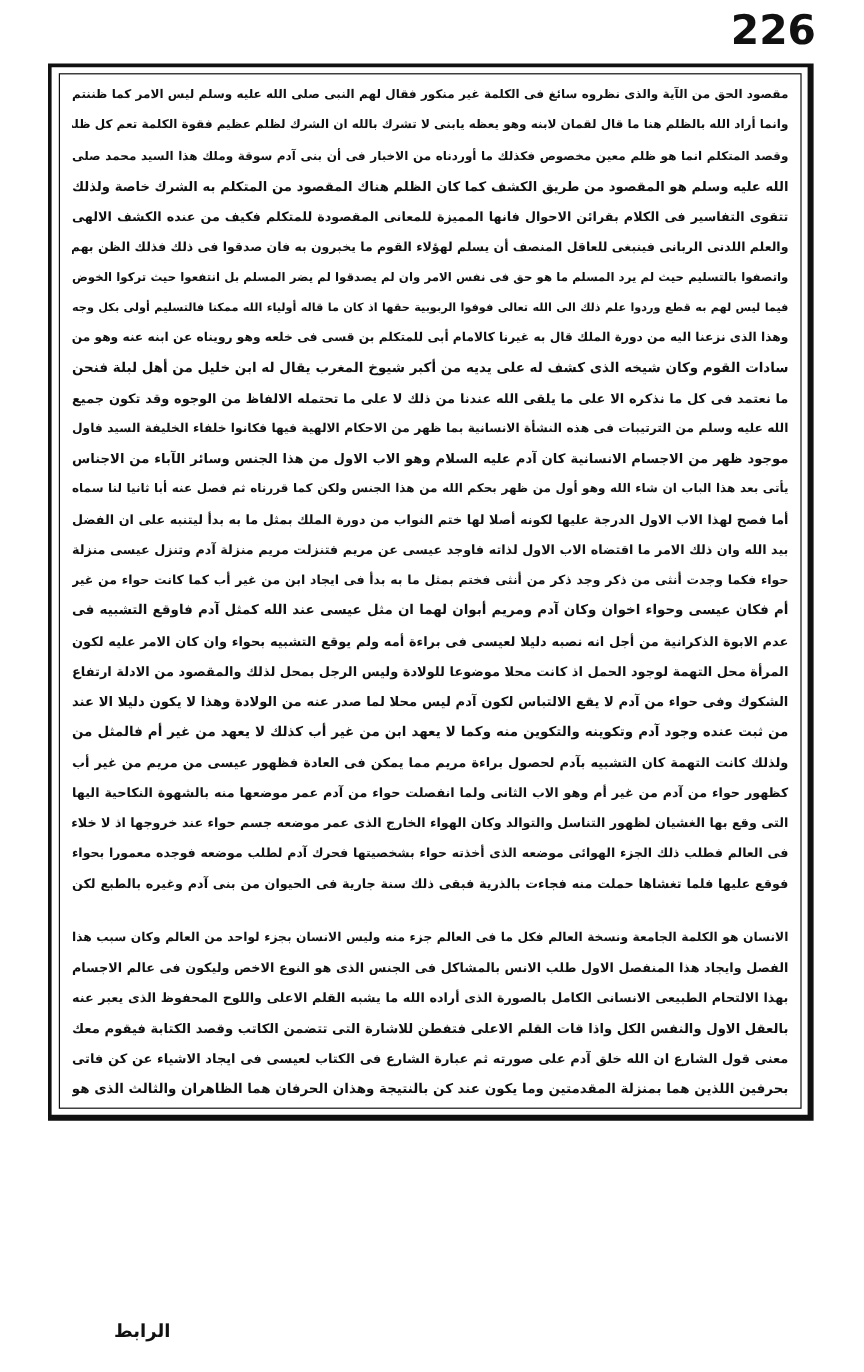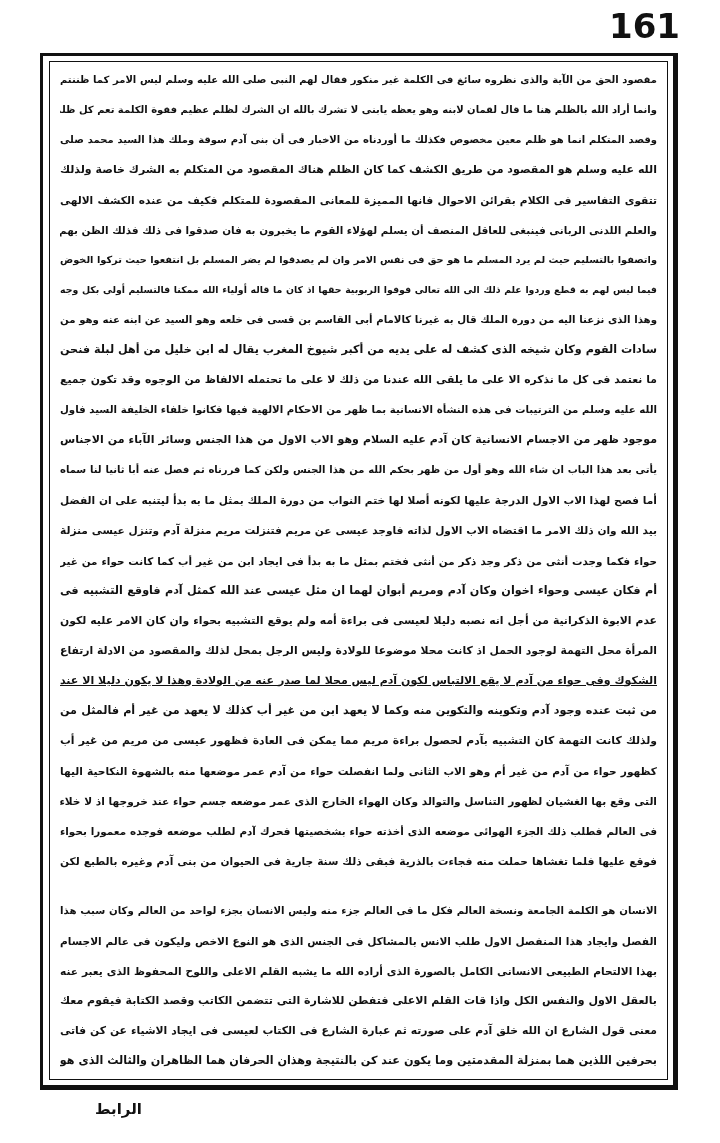--- a/index.html
+++ b/index.html
@@ -23,21 +23,21 @@
       font-weight: bold;
       line-height: 44px;
       direction: rtl;
       font-family: "DejaVu Sans", sans-serif;
     }
     .frame-outer {
       position: absolute;
       left: 40px;
       top: 53px;
       width: 638px;
-      height: 1037px;
+      height: 881px;
       border-top: 3px solid #111;
       border-left: 3px solid #111;
       border-right: 5px solid #111;
       border-bottom: 5px solid #111;
       box-sizing: border-box;
     }
     .frame-inner {
       position: absolute;
       left: 6px;
       top: 5px;
@@ -76,46 +76,46 @@
       top: 1100px;
       font-size: 15px;
       font-weight: bold;
       direction: rtl;
       font-family: "DejaVu Sans", sans-serif;
     }
   </style>
 </head>
 <body>
 
-<div class="page-number">161</div>
+<div class="page-number">226</div>
 
 <div class="frame-outer">
   <div class="frame-inner">
     <div class="text-body" id="text-body">
         <div class="text-line" style="font-size: 10px;">مقصود الحق من الآية والذى نظروه سائغ فى الكلمة غير منكور فقال لهم النبى صلى الله عليه وسلم ليس الامر كما ظننتم</div>
         <div class="text-line" style="font-size: 10px;">وانما أراد الله بالظلم هنا ما قال لقمان لابنه وهو يعظه يابنى لا تشرك بالله ان الشرك لظلم عظيم فقوة الكلمة تعم كل ظلم</div>
         <div class="text-line" style="font-size: 10px;">وقصد المتكلم انما هو ظلم معين مخصوص فكذلك ما أوردناه من الاخبار فى أن بنى آدم سوقة وملك هذا السيد محمد صلى</div>
         <div class="text-line" style="font-size: 11px;">الله عليه وسلم هو المقصود من طريق الكشف كما كان الظلم هناك المقصود من المتكلم به الشرك خاصة ولذلك</div>
         <div class="text-line" style="font-size: 10.6px;">تتقوى التفاسير فى الكلام بقرائن الاحوال فانها المميزة للمعانى المقصودة للمتكلم فكيف من عنده الكشف الالهى</div>
         <div class="text-line" style="font-size: 10.4px;">والعلم اللدنى الربانى فينبغى للعاقل المنصف أن يسلم لهؤلاء القوم ما يخبرون به فان صدقوا فى ذلك فذلك الظن بهم</div>
         <div class="text-line" style="font-size: 9.8px;">واتصفوا بالتسليم حيث لم يرد المسلم ما هو حق فى نفس الامر وان لم يصدقوا لم يضر المسلم بل انتفعوا حيث تركوا الخوض</div>
         <div class="text-line" style="font-size: 9.4px;">فيما ليس لهم به قطع وردوا علم ذلك الى الله تعالى فوفوا الربوبية حقها اذ كان ما قاله أولياء الله ممكنا فالتسليم أولى بكل وجه</div>
-        <div class="text-line" style="font-size: 10.2px;">وهذا الذى نزعنا اليه من دورة الملك قال به غيرنا كالامام أبى القاسم بن قسى فى خلعه وهو السيد عن ابنه عنه وهو من</div>
+        <div class="text-line" style="font-size: 10.2px;">وهذا الذى نزعنا اليه من دورة الملك قال به غيرنا كالامام أبى للمتكلم بن قسى فى خلعه وهو رويناه عن ابنه عنه وهو من</div>
         <div class="text-line" style="font-size: 11.2px;">سادات القوم وكان شيخه الذى كشف له على يديه من أكبر شيوخ المغرب يقال له ابن خليل من أهل لبلة فنحن</div>
         <div class="text-line" style="font-size: 10.8px;">ما نعتمد فى كل ما نذكره الا على ما يلقى الله عندنا من ذلك لا على ما تحتمله الالفاظ من الوجوه وقد تكون جميع</div>
         <div class="text-line" style="font-size: 10.2px;">الله عليه وسلم من الترتيبات فى هذه النشأة الانسانية بما ظهر من الاحكام الالهية فيها فكانوا خلفاء الخليفة السيد فاول</div>
         <div class="text-line" style="font-size: 11px;">موجود ظهر من الاجسام الانسانية كان آدم عليه السلام وهو الاب الاول من هذا الجنس وسائر الآباء من الاجناس</div>
         <div class="text-line" style="font-size: 10px;">يأتى بعد هذا الباب ان شاء الله وهو أول من ظهر بحكم الله من هذا الجنس ولكن كما قررناه ثم فصل عنه أبا ثانيا لنا سماه</div>
         <div class="text-line" style="font-size: 10.6px;">أما فصح لهذا الاب الاول الدرجة عليها لكونه أصلا لها ختم النواب من دورة الملك بمثل ما به بدأ ليتنبه على ان الفضل</div>
         <div class="text-line" style="font-size: 10.6px;">بيد الله وان ذلك الامر ما اقتضاه الاب الاول لذاته فاوجد عيسى عن مريم فتنزلت مريم منزلة آدم وتنزل عيسى منزلة</div>
         <div class="text-line" style="font-size: 10.4px;">حواء فكما وجدت أنثى من ذكر وجد ذكر من أنثى فختم بمثل ما به بدأ فى ايجاد ابن من غير أب كما كانت حواء من غير</div>
         <div class="text-line" style="font-size: 11.2px;">أم فكان عيسى وحواء اخوان وكان آدم ومريم أبوان لهما ان مثل عيسى عند الله كمثل آدم فاوقع التشبيه فى</div>
         <div class="text-line" style="font-size: 10.8px;">عدم الابوة الذكرانية من أجل انه نصبه دليلا لعيسى فى براءة أمه ولم يوقع التشبيه بحواء وان كان الامر عليه لكون</div>
         <div class="text-line" style="font-size: 10.8px;">المرأة محل التهمة لوجود الحمل اذ كانت محلا موضوعا للولادة وليس الرجل بمحل لذلك والمقصود من الادلة ارتفاع</div>
-        <div class="text-line" style="font-size: 11px; text-decoration: underline;">الشكوك وفى حواء من آدم لا يقع الالتباس لكون آدم ليس محلا لما صدر عنه من الولادة وهذا لا يكون دليلا الا عند</div>
+        <div class="text-line" style="font-size: 11px;">الشكوك وفى حواء من آدم لا يقع الالتباس لكون آدم ليس محلا لما صدر عنه من الولادة وهذا لا يكون دليلا الا عند</div>
         <div class="text-line" style="font-size: 11.2px;">من ثبت عنده وجود آدم وتكوينه والتكوين منه وكما لا يعهد ابن من غير أب كذلك لا يعهد من غير أم فالمثل من</div>
         <div class="text-line" style="font-size: 10.8px;">ولذلك كانت التهمة كان التشبيه بآدم لحصول براءة مريم مما يمكن فى العادة فظهور عيسى من مريم من غير أب</div>
         <div class="text-line" style="font-size: 10.6px;">كظهور حواء من آدم من غير أم وهو الاب الثانى ولما انفصلت حواء من آدم عمر موضعها منه بالشهوة النكاحية اليها</div>
         <div class="text-line" style="font-size: 10.6px;">التى وقع بها الغشيان لظهور التناسل والتوالد وكان الهواء الخارج الذى عمر موضعه جسم حواء عند خروجها اذ لا خلاء</div>
         <div class="text-line" style="font-size: 10.4px;">فى العالم فطلب ذلك الجزء الهوائى موضعه الذى أخذته حواء بشخصيتها فحرك آدم لطلب موضعه فوجده معمورا بحواء</div>
         <div class="text-line" style="font-size: 10.6px;">فوقع عليها فلما تغشاها حملت منه فجاءت بالذرية فبقى ذلك سنة جارية فى الحيوان من بنى آدم وغيره بالطبع لكن</div>
         <div class="text-line" style="font-size: 10.2px; margin-top: 20px;">الانسان هو الكلمة الجامعة ونسخة العالم فكل ما فى العالم جزء منه وليس الانسان بجزء لواحد من العالم وكان سبب هذا</div>
         <div class="text-line" style="font-size: 10.6px;">الفصل وايجاد هذا المنفصل الاول طلب الانس بالمشاكل فى الجنس الذى هو النوع الاخص وليكون فى عالم الاجسام</div>
         <div class="text-line" style="font-size: 10.6px;">بهذا الالتحام الطبيعى الانسانى الكامل بالصورة الذى أراده الله ما يشبه القلم الاعلى واللوح المحفوظ الذى يعبر عنه</div>
         <div class="text-line" style="font-size: 11px;">بالعقل الاول والنفس الكل واذا قات القلم الاعلى فتفطن للاشارة التى تتضمن الكاتب وقصد الكتابة فيقوم معك</div>

